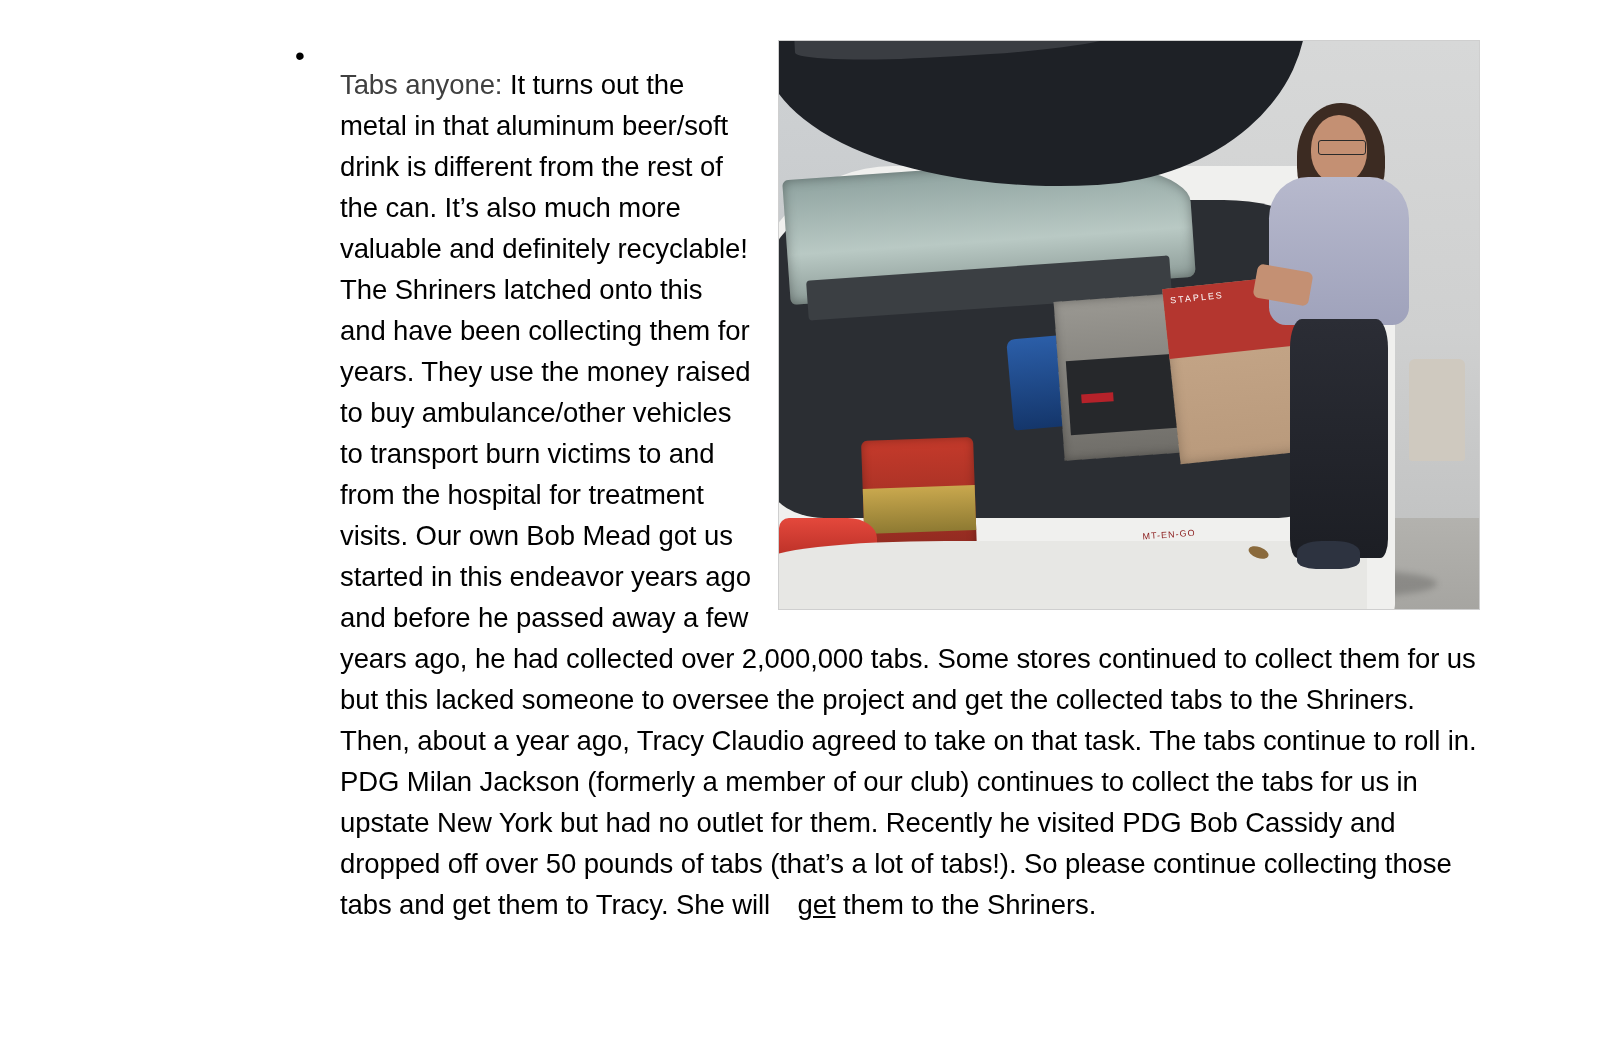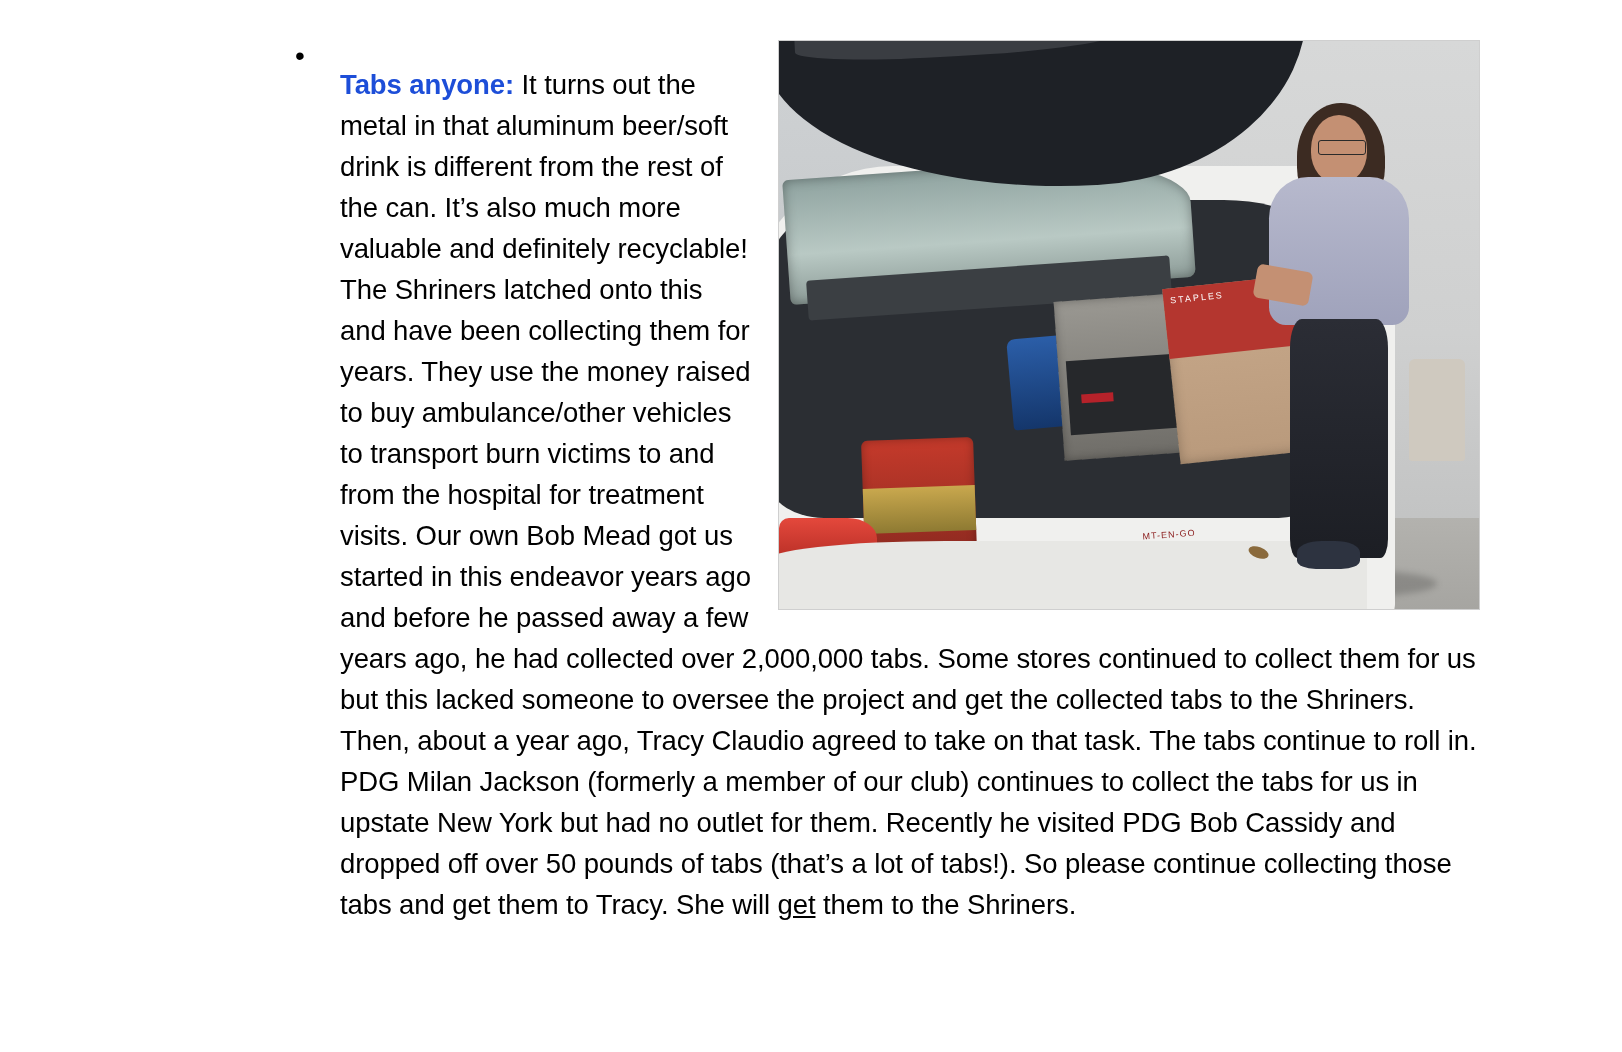--- a/index.html
+++ b/index.html
@@ -35,41 +35,42 @@
     text-align: center;
   }
   .body-text {
     font-size: 27.5px;
     line-height: 41px;
     color: #000000;
     text-align: left;
     letter-spacing: -0.1px;
   }
   .lead-label {
-    color: #1d4ed8;
-    font-weight: bold;
+    color: #404040;
+    font-weight: normal;
   }
   .text-block {
     position: absolute;
     left: 50px;
     top: 18px;
     width: 1140px;
   }
   .photo-figure {
     float: right;
     width: 700px;
     height: 568px;
     margin: 4px 0 6px 24px;
     border: 1px solid #cfcfcf;
     position: relative;
     overflow: hidden;
     background: #b9bcc0;
   }
   .u-underline {
     text-decoration: underline;
+    margin-left: 20px;
   }
 
   
   .ph {
     position: absolute;
     inset: 0;
     background: linear-gradient(180deg, #cfd2d4 0%, #c6c9cb 45%, #bfc2c4 100%);
   }
   .ph-garage-wall {
     position: absolute;

